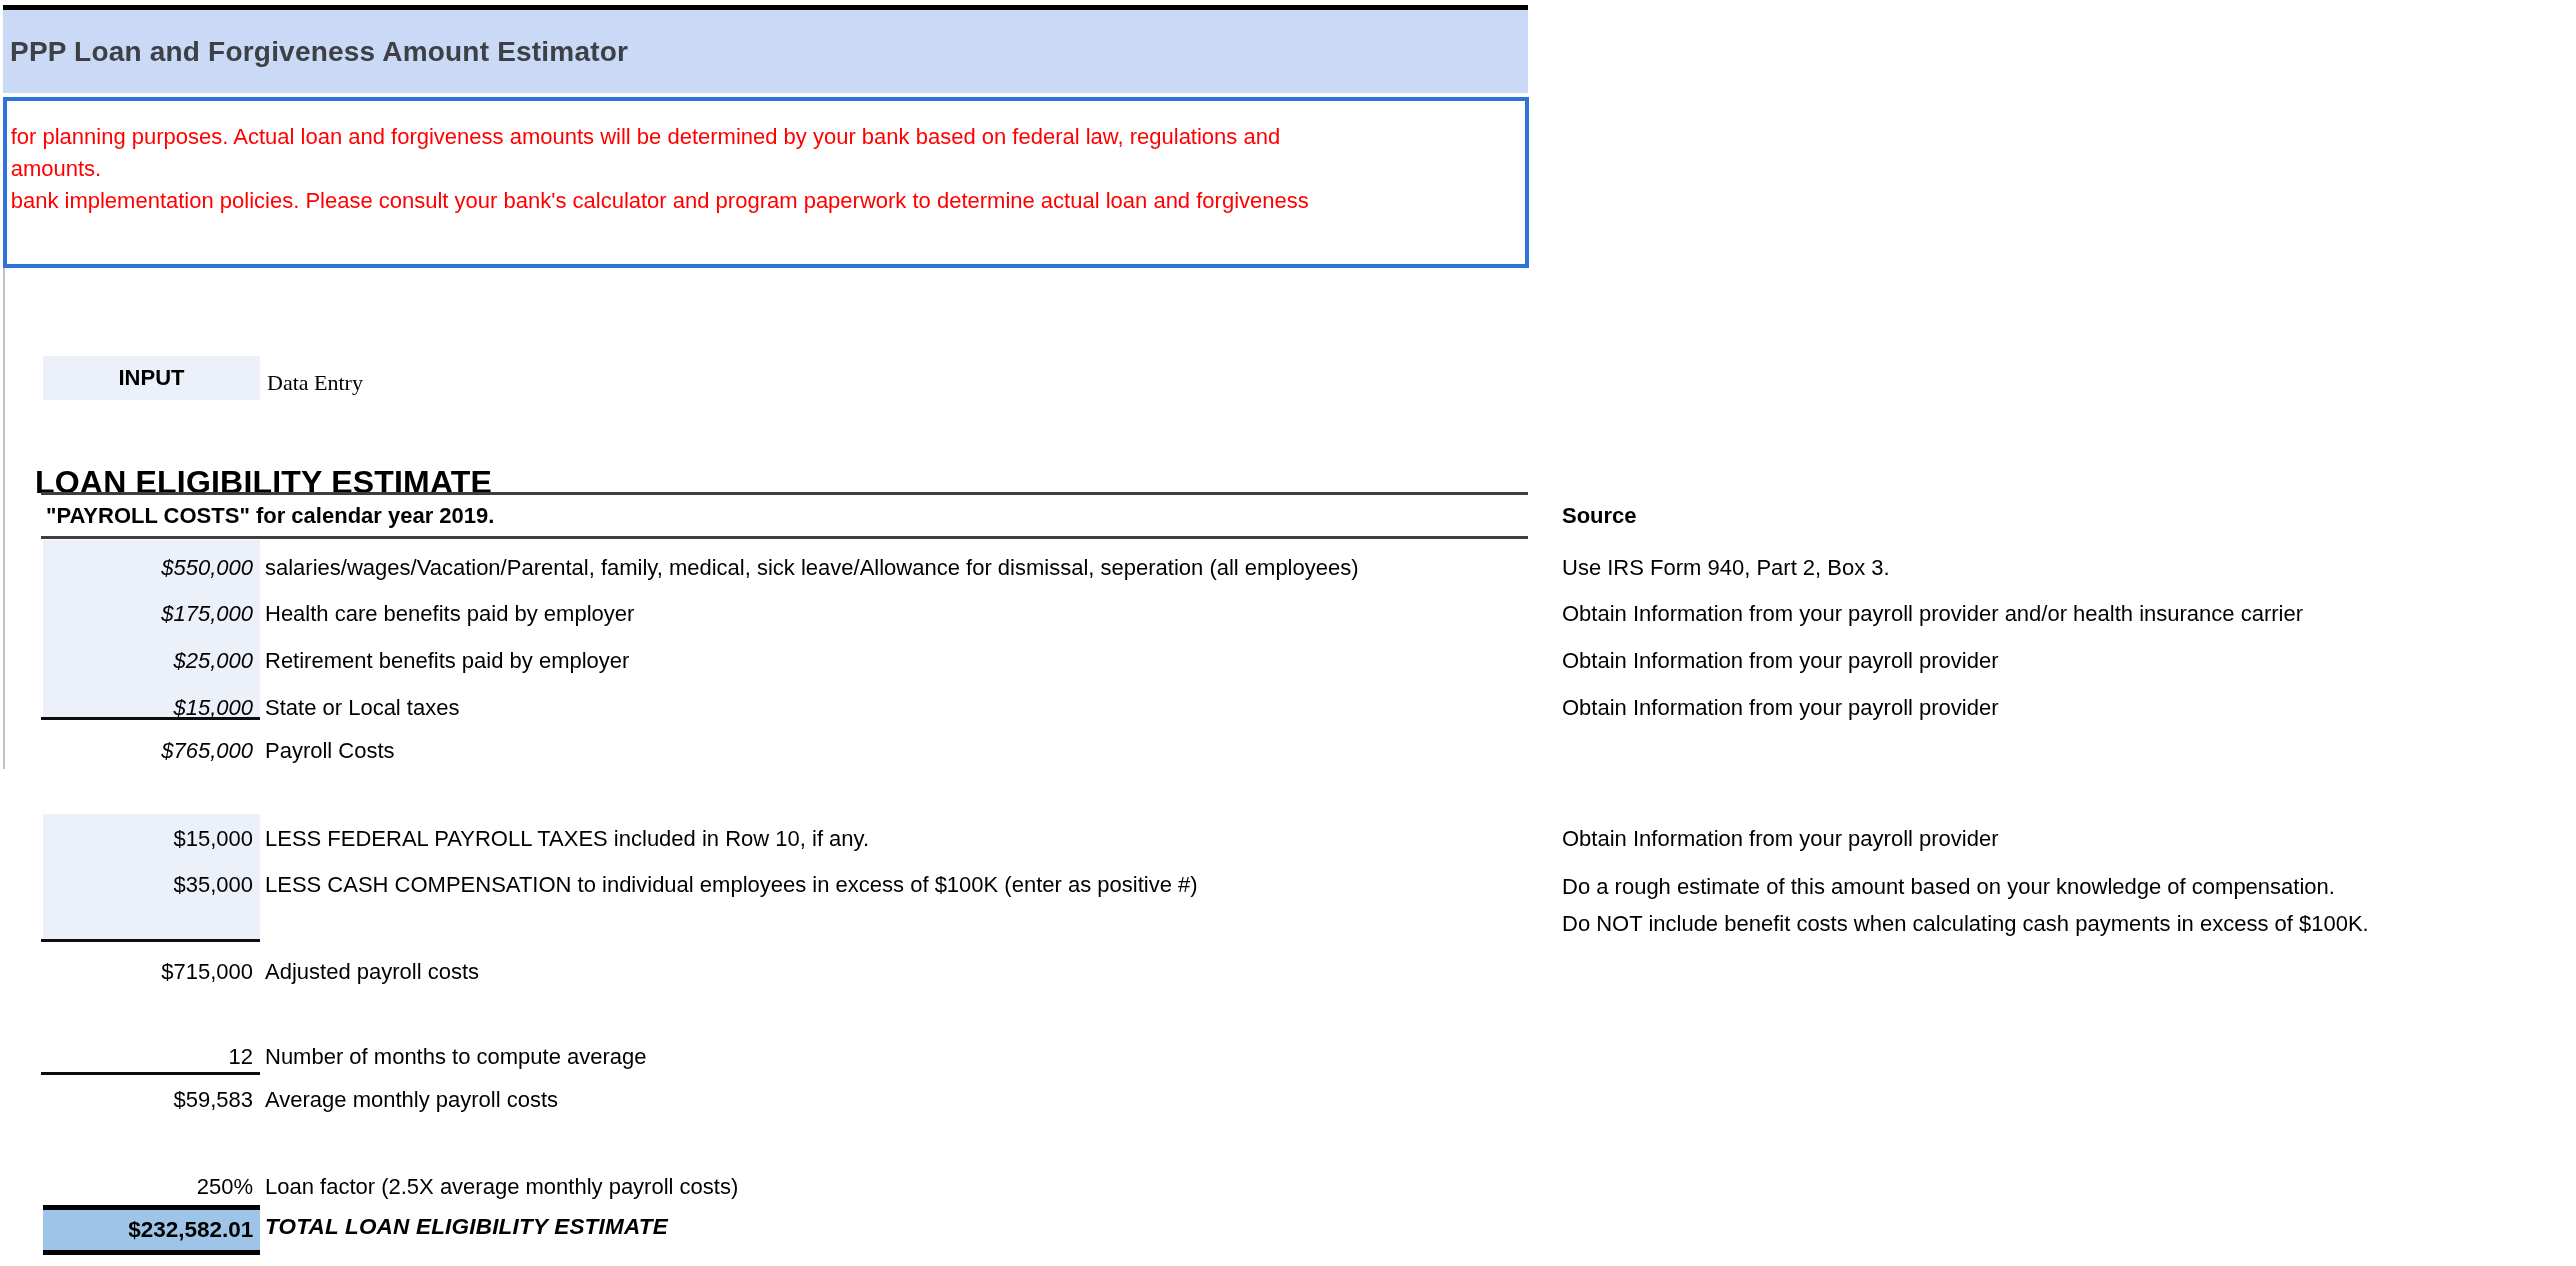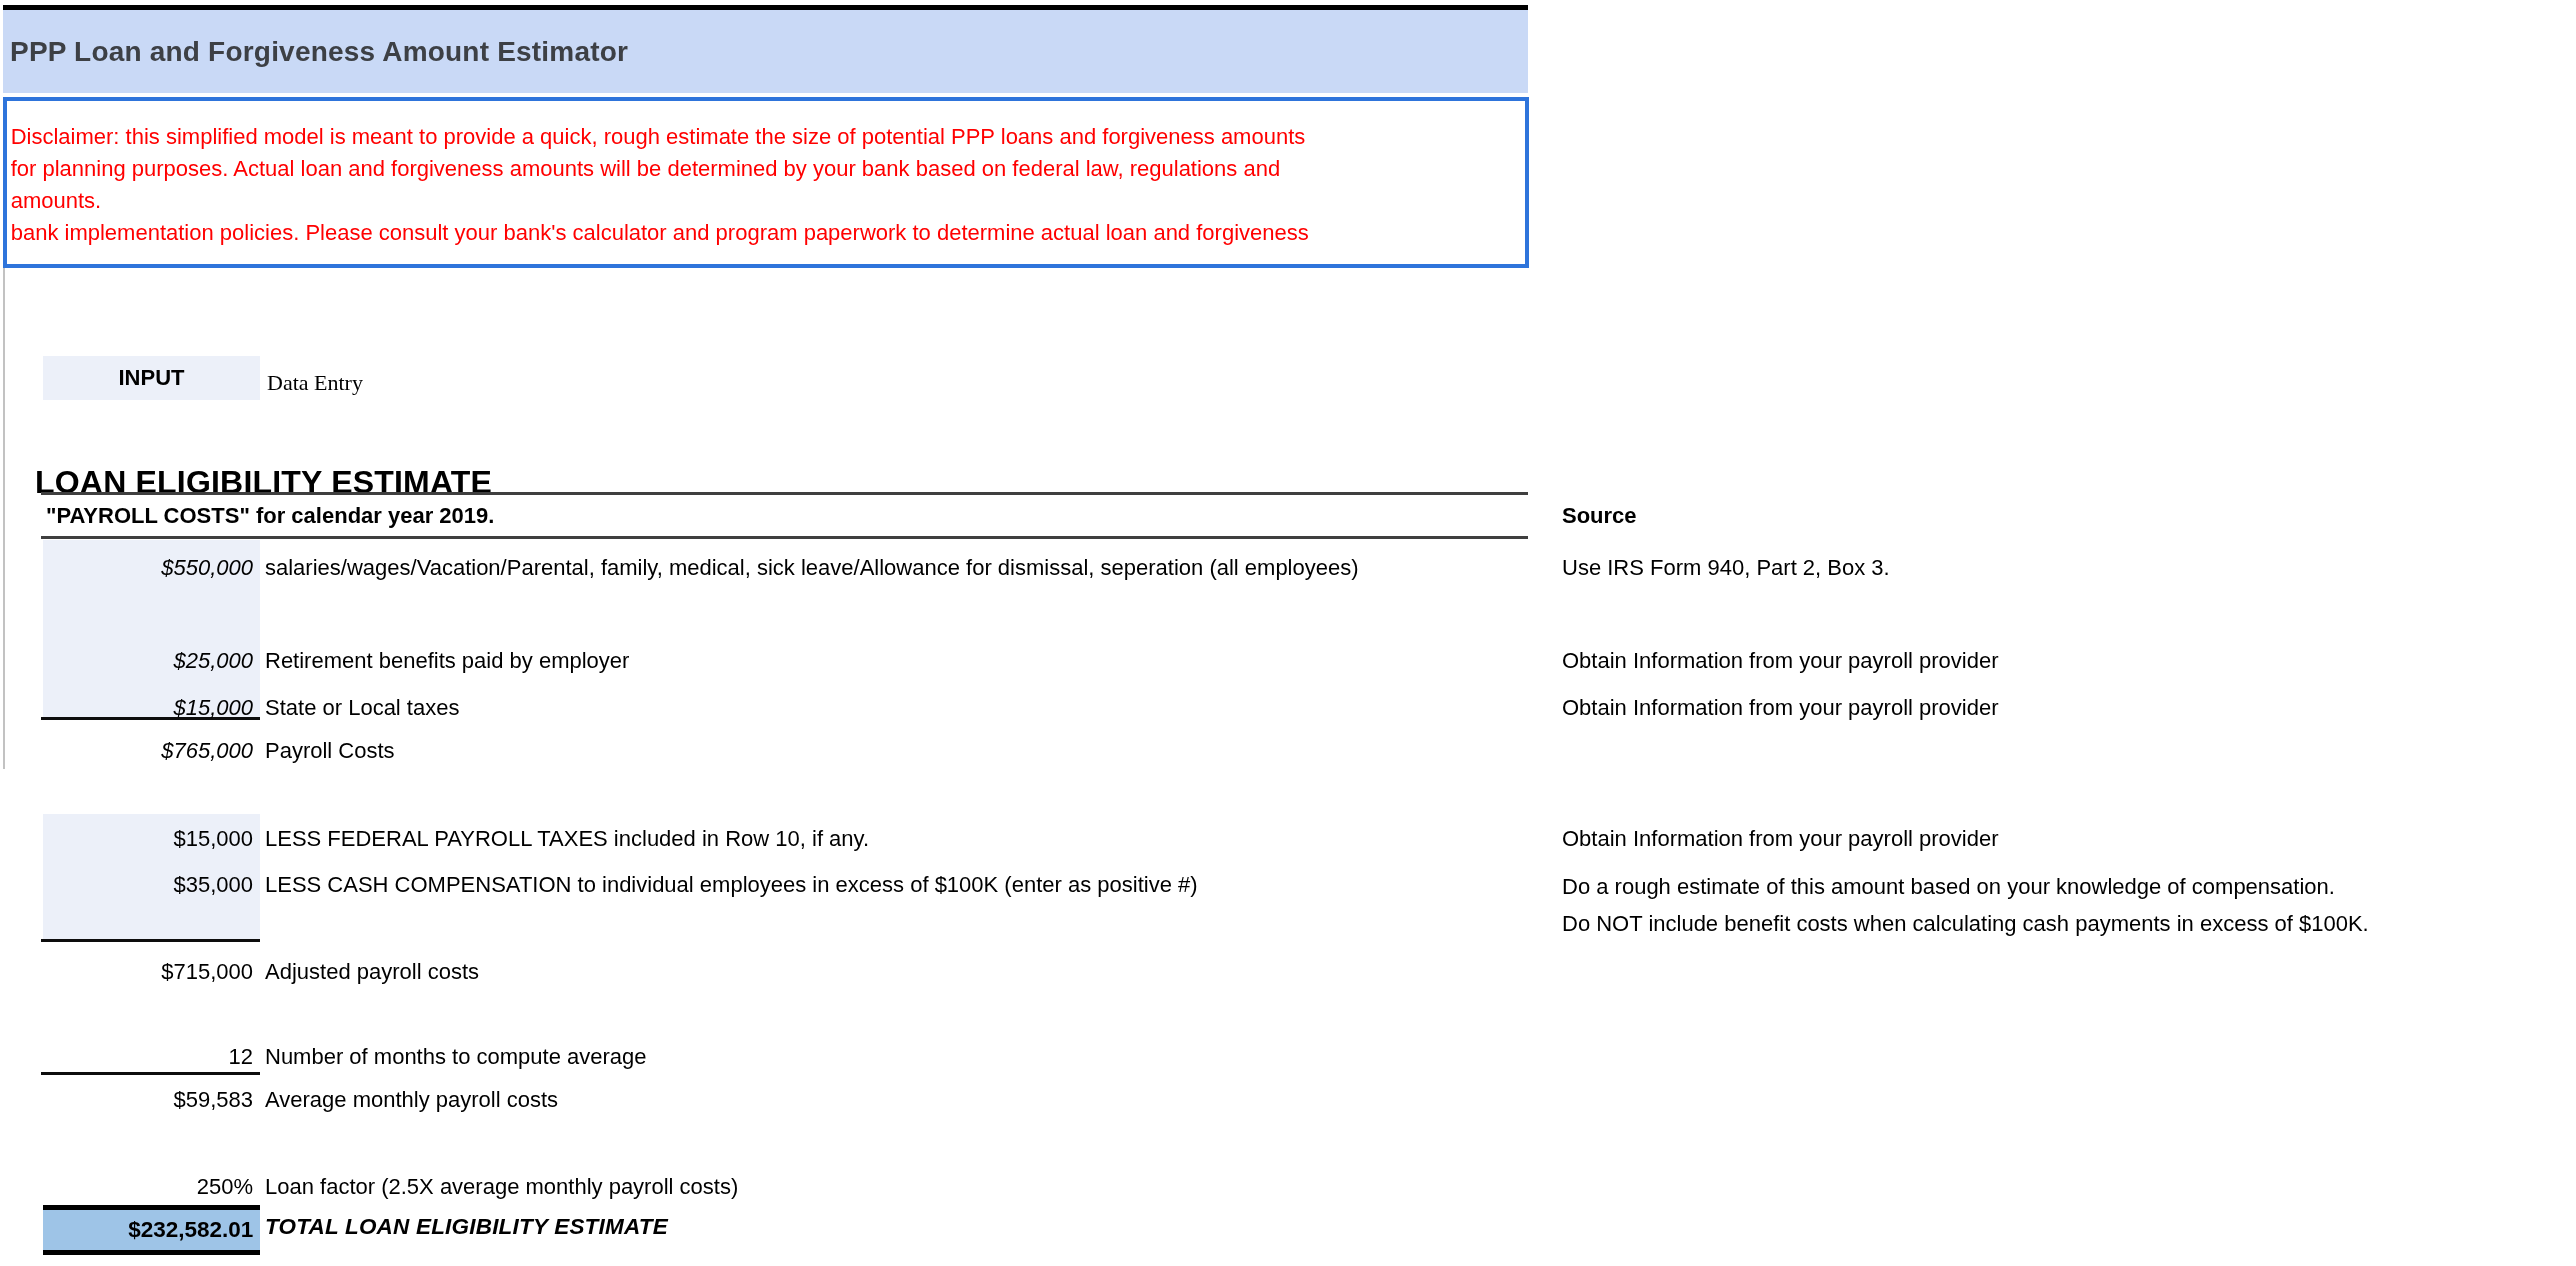--- a/index.html
+++ b/index.html
@@ -78,21 +78,20 @@
 
 <div id="canvas">
 
   <div class="abs top-black-bar"></div>
 
   <div class="abs title-bar">
     <span class="title-text">PPP Loan and Forgiveness Amount Estimator</span>
   </div>
 
   <div class="abs disclaimer-box">
-    <div class="disclaimer-line">Disclaimer: this simplified model is meant to provide a quick, rough estimate the size of potential PPP loans and forgiveness amounts</div>
     <div class="disclaimer-line">for planning purposes. Actual loan and forgiveness amounts will be determined by your bank based on federal law, regulations and</div>
     <div class="disclaimer-line">amounts.</div>
     <div class="disclaimer-line">bank implementation policies. Please consult your bank's calculator and program paperwork to determine actual loan and forgiveness</div>
   </div>
 
 
   <div class="abs v-line"></div>
 
   <div class="abs legend-cell">INPUT</div>
   <div class="abs legend-desc">Data Entry</div>
@@ -108,20 +107,25 @@
   <div class="abs black-rule u1"></div>
   <div class="abs black-rule u2"></div>
   <div class="abs black-rule u3"></div>
 
   <div class="abs row" style="top:551px">
     <span class="cell-value italic">$550,000</span>
     <span class="cell-label">salaries/wages/Vacation/Parental, family, medical, sick leave/Allowance for dismissal, seperation (all employees)</span>
     <span class="cell-source">Use IRS Form 940, Part 2, Box 3.</span>
   </div>
 
+  <div class="abs row" style="top:597px">
+    <span class="cell-value italic">$175,000</span>
+    <span class="cell-label">Health care benefits paid by employer</span>
+    <span class="cell-source">Obtain Information from your payroll provider and/or health insurance carrier</span>
+  </div>
 
   <div class="abs row" style="top:644px">
     <span class="cell-value italic">$25,000</span>
     <span class="cell-label">Retirement benefits paid by employer</span>
     <span class="cell-source">Obtain Information from your payroll provider</span>
   </div>
 
   <div class="abs row" style="top:691px">
     <span class="cell-value italic">$15,000</span>
     <span class="cell-label">State or Local taxes</span>

